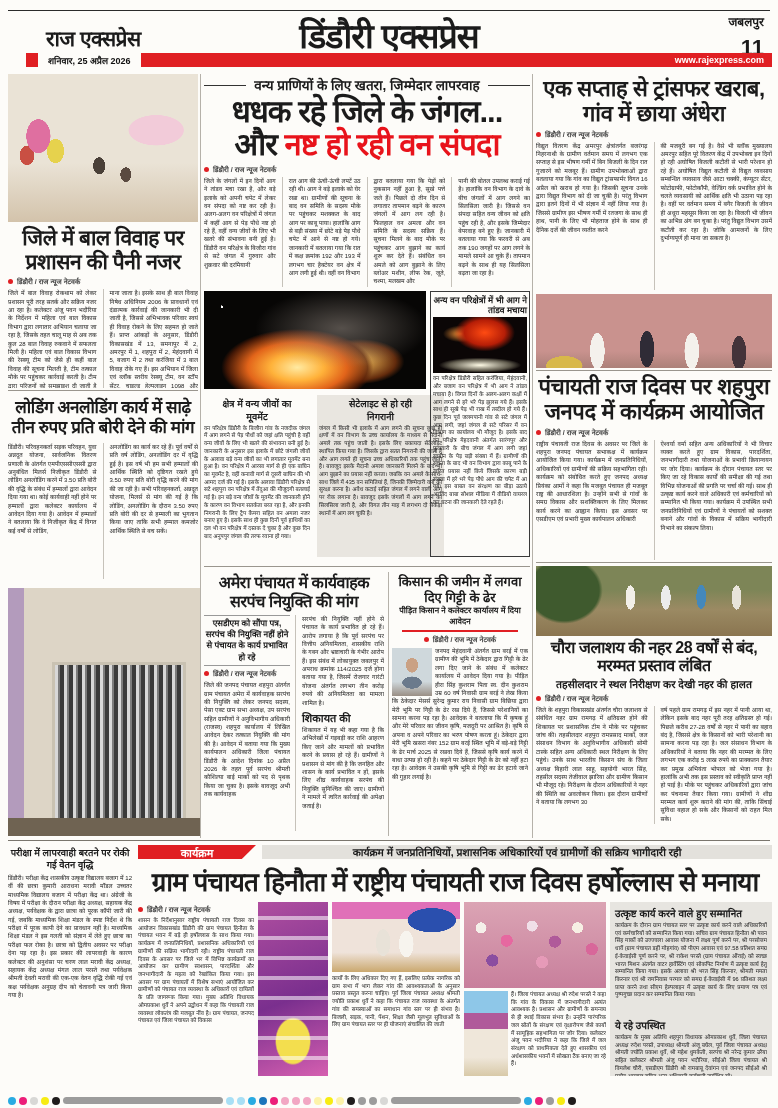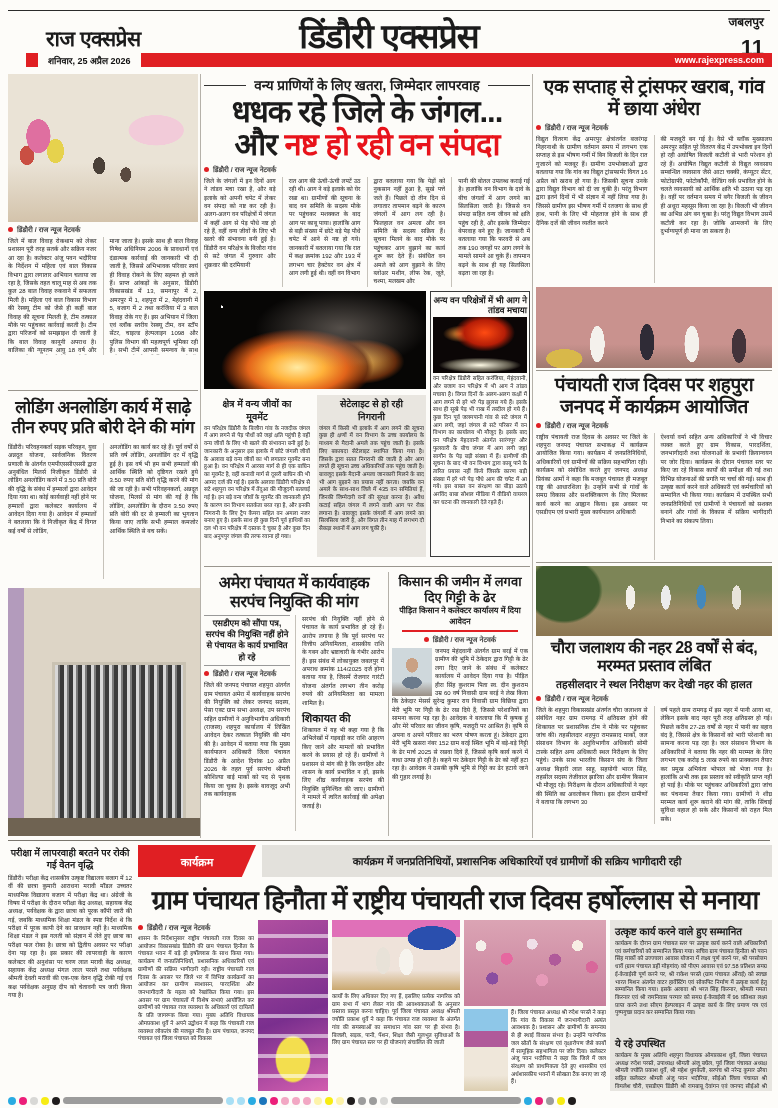--- a/index.html
+++ b/index.html
@@ -64,31 +64,31 @@
   .cols4{display:flex;gap:6px;height:110px;margin-top:3px;}
   .cols4>div{flex:1;overflow:hidden;}
   .photo-fire-main{position:absolute;left:0;top:0;width:222px;height:98px;background:
      radial-gradient(2px 2px at 8% 16%,#fff 0 60%,rgba(0,0,0,0) 61%),
      radial-gradient(120px 55px at 62% 38%,rgba(150,140,132,.55),rgba(0,0,0,0) 72%),
      radial-gradient(95px 48px at 42% 78%,#ffeaa2,#ffb23a 28%,#e2641a 52%,rgba(90,30,6,.7) 74%,rgba(0,0,0,0) 80%),
      radial-gradient(60px 30px at 70% 72%,#f8c25c,rgba(190,80,20,.5) 60%,rgba(0,0,0,0) 75%),
      #070605;}
   .sub-block h3{font-size:9.5px;font-weight:900;text-align:center;margin:2px 16px;}
   .sub1{position:absolute;left:0;top:104px;width:106px;height:162px;}
-  .sub2{position:absolute;left:113px;top:104px;width:109px;height:162px;background:#e9e6e0;padding:0 2px;box-sizing:border-box;}
+  .sub2{position:absolute;left:113px;top:104px;width:127px;height:162px;background:#e9e6e0;padding:0 2px;box-sizing:border-box;}
   .sidebox{position:absolute;right:0;top:0;width:100px;height:266px;border:1px solid #3a3a3a;box-sizing:border-box;padding:2px;}
   .sidebox h3{font-size:8.6px;font-weight:900;text-align:right;line-height:1.2;margin:1px 0 2px;}
   .photo-fire-side{height:56px;background:
      radial-gradient(42px 26px at 55% 28%,#ff4b12,#b61e07 48%,rgba(0,0,0,0) 72%),
      radial-gradient(26px 12px at 30% 30%,#ff9a3a,rgba(0,0,0,0) 70%),
      radial-gradient(55px 10px at 50% 86%,#fffbe6,rgba(255,250,210,.35) 55%,rgba(0,0,0,0) 75%),
      #0b0606;margin-bottom:2px;}
 
   
-  .h-right{font-size:19px;font-weight:900;text-align:center;line-height:1.15;letter-spacing:-.4px;margin:2px 0;}
+  .h-right{font-size:22px;font-weight:900;text-align:center;line-height:1.15;letter-spacing:-.4px;margin:2px 0;}
   .photo-ceremony{height:92px;background:
      radial-gradient(12px 30px at 26% 62%,#f4f1ec 0 60%,rgba(0,0,0,0) 61%),
      radial-gradient(12px 30px at 47% 60%,#2f2b36 0 60%,rgba(0,0,0,0) 61%),
      radial-gradient(12px 30px at 66% 62%,#f4f1ec 0 60%,rgba(0,0,0,0) 61%),
      radial-gradient(12px 28px at 86% 64%,#43333a 0 60%,rgba(0,0,0,0) 61%),
      radial-gradient(30px 16px at 12% 78%,#d8b84a 0 60%,rgba(0,0,0,0) 61%),
      linear-gradient(180deg,#c9928e 0 62%,#8d6e62 100%);}
   .photo-field{height:70px;background:
      radial-gradient(60px 52px at 12% 35%,#3f5a2e 0 58%,rgba(0,0,0,0) 64%),
      radial-gradient(8px 20px at 40% 45%,#f2efe8 0 60%,rgba(0,0,0,0) 61%),
@@ -106,21 +106,21 @@
   .h-farmer{font-size:13px;font-weight:900;text-align:center;line-height:1.2;margin:2px 0 1px;}
   .farmer-sub{font-size:8px;font-weight:700;text-align:center;line-height:1.3;}
   .redrule{height:2px;background:#e01f23;margin:3px 10px;}
   .portrait{float:left;width:40px;height:48px;margin:1px 3px 1px 0;background:
      radial-gradient(10px 12px at 50% 36%,#caa184 0 60%,rgba(0,0,0,0) 61%),
      radial-gradient(16px 10px at 50% 72%,#6b7a8c 0 60%,rgba(0,0,0,0) 61%),
      linear-gradient(180deg,#cfd8dc 0 70%,#9a8f85 100%);}
 
   
   .h-exam{font-size:9.5px;font-weight:900;text-align:center;line-height:1.25;margin:2px 0 3px;}
-  .prog-row{display:flex;height:32px;align-items:stretch;gap:6px;}
+  .prog-row{display:flex;height:14px;align-items:stretch;gap:6px;}
   .prog-label{width:118px;background:#e01f23;color:#fff;font-size:11px;font-weight:700;display:flex;align-items:center;justify-content:center;
      clip-path:polygon(0 0,100% 0,88% 100%,0 100%);}
   .prog-kicker{flex:1;background:#e3e1dc;display:flex;align-items:center;justify-content:center;font-size:10.5px;font-weight:700;}
   .h-hinota{font-size:26px;font-weight:900;text-align:center;letter-spacing:-.8px;margin:4px 0 3px;white-space:nowrap;}
   .hin-row{display:flex;gap:4px;height:174px;}
   .hin-colA{width:116px;flex:0 0 auto;overflow:hidden;}
   .photo-banner-tall{width:70px;flex:0 0 auto;height:100%;background:
      repeating-linear-gradient(0deg,rgba(255,255,255,0) 0 16px,rgba(255,255,255,.55) 16px 20px),
      radial-gradient(30px 40px at 50% 80%,#f3de4e 0 55%,rgba(0,0,0,0) 60%),
      linear-gradient(160deg,#b04fa0,#7a2f8e 55%,#d55fb0);}
@@ -180,20 +180,21 @@
   <div class="vline" style="left:532px;top:74px;height:764px"></div>
   <div class="vline" style="left:388px;top:572px;height:264px"></div>
   <div class="hline" style="left:204px;top:566px;width:326px"></div>
   <div class="hline" style="left:8px;top:390px;width:190px"></div>
   <div class="hline" style="left:536px;top:370px;width:236px"></div>
   <div class="hline" style="left:536px;top:562px;width:236px"></div>
   <div class="hline" style="left:8px;top:840px;width:762px;background:#7a766e"></div>
 
   <section class="sec" style="left:8px;top:74px;width:190px;height:314px">
     <div class="ph photo-child"></div>
+    <h2 class="h-md">जिले में बाल विवाह पर प्रशासन की पैनी नजर</h2>
     <div class="byline">
       <span class="bdot"></span>
       <span>डिंडौरी / राज न्यूज नेटवर्क</span>
     </div>
     <div class="cols2 body-sm" style="height:118px">
       <div>जिले में बाल विवाह रोकथाम को लेकर प्रशासन पूरी तरह सतर्क और सक्रिय नजर आ रहा है। कलेक्टर अंजू पवन भदौरिया के निर्देशन में महिला एवं बाल विकास विभाग द्वारा लगातार अभियान चलाया जा रहा है, जिसके तहत चालू माह से अब तक कुल 28 बाल विवाह रुकवाने में सफलता मिली है। महिला एवं बाल विकास विभाग की रेस्क्यू टीम को जैसे ही कहीं बाल विवाह की सूचना मिलती है, टीम तत्काल मौके पर पहुंचकर कार्रवाई करती है। टीम द्वारा परिजनों को समझाइश दी जाती है कि बाल विवाह कानूनी अपराध है। बालिका की न्यूनतम आयु 18 वर्ष और बालक की 21 वर्ष पूर्ण होने पर ही विवाह वैध</div>
       <div class="colrule">माना जाता है। इसके साथ ही बाल विवाह निषेध अधिनियम 2006 के प्रावधानों एवं दंडात्मक कार्रवाई की जानकारी भी दी जाती है, जिससे अभिभावक परिवार स्वयं ही विवाह रोकने के लिए सहमत हो जाते हैं। प्राप्त आंकड़ों के अनुसार, डिंडौरी विकासखंड में 13, समनापुर में 2, अमरपुर में 1, शहपुरा में 2, मेहंदवानी में 5, बजाग में 2 तथा करंजिया में 3 बाल विवाह रोके गए हैं। इस अभियान में जिला एवं ब्लॉक स्तरीय रेस्क्यू टीम, वन स्टॉप सेंटर, चाइल्ड हेल्पलाइन 1098 और पुलिस विभाग की महत्वपूर्ण भूमिका रही है। सभी टीमें आपसी समन्वय के साथ त्वरित कार्रवाई सुनिश्चित कर रही हैं। प्रशासन ने नागरिकों से अपील की है कि बाल विवाह जैसी कुरीतियों को रोकने में सक्रिय सहयोग दें।</div>
     </div>
   </section>
 

